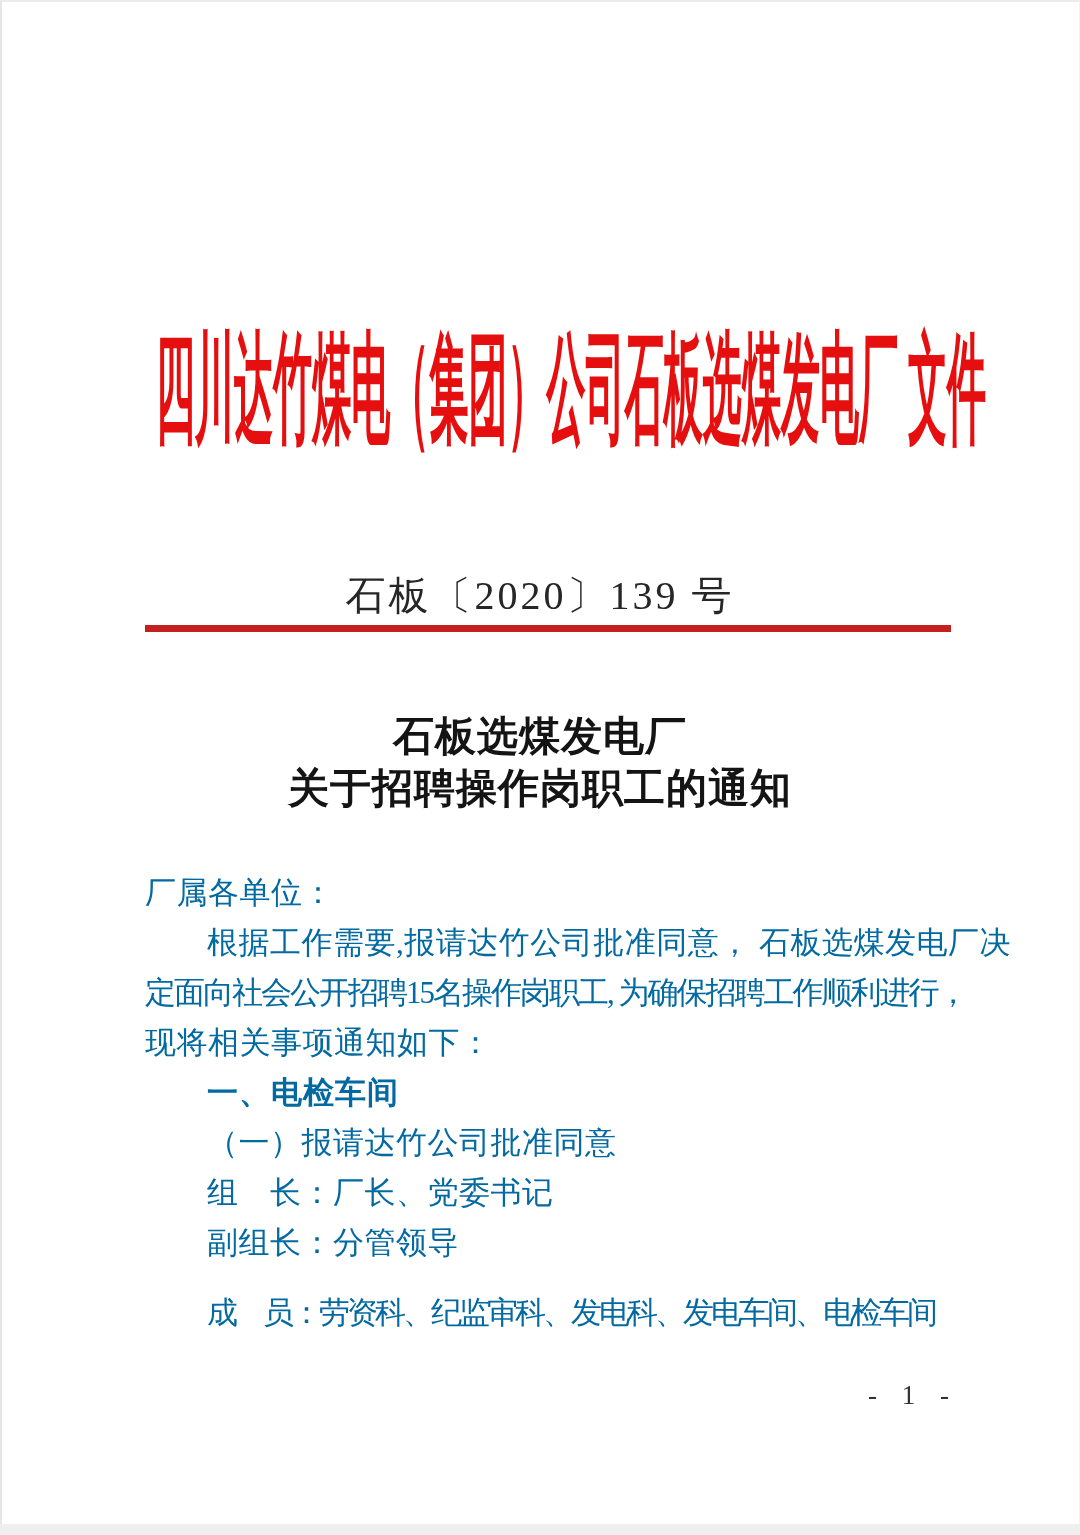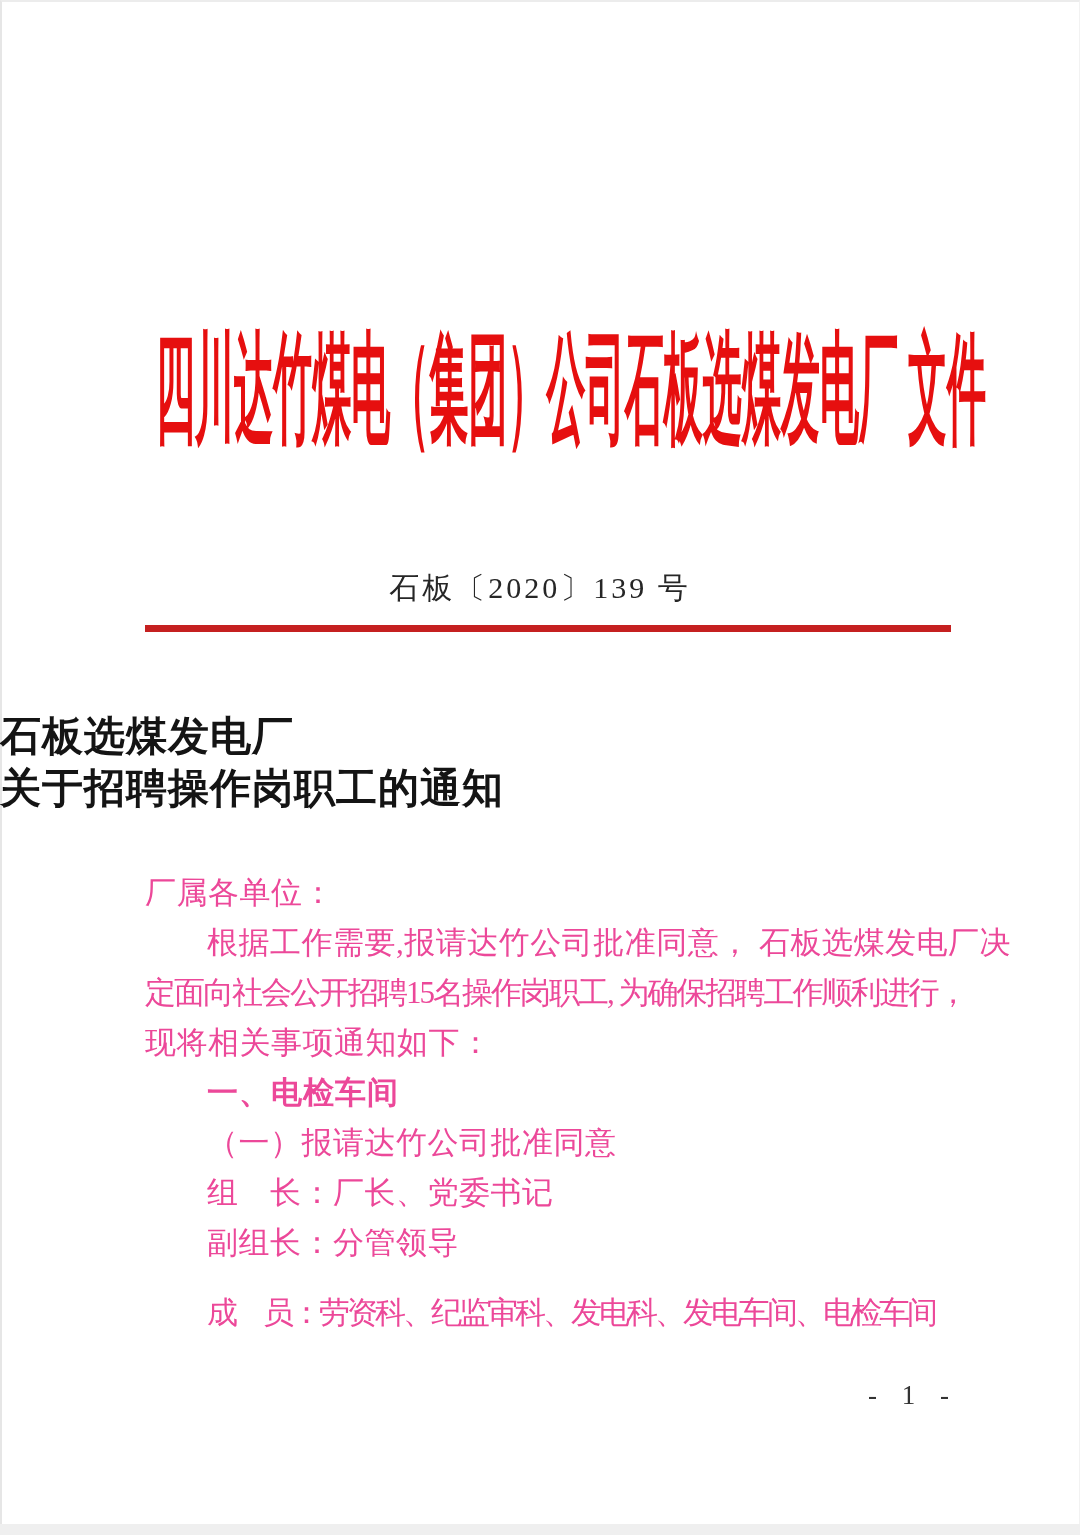--- a/index.html
+++ b/index.html
@@ -56,57 +56,57 @@
     white-space: nowrap;
   }
 
   
   .doc-number {
     position: absolute;
     top: 568px;
     left: 0;
     width: 1080px;
     text-align: center;
-    font-size: 30px;
+    font-size: 40px;
     letter-spacing: 3px;
     color: #262626;
   }
 
   
   .red-rule {
     position: absolute;
     top: 625px;
     left: 145px;
     width: 806px;
     height: 7px;
     background: #c52020;
   }
 
   
   .doc-title {
     position: absolute;
     top: 710px;
     left: 0;
     width: 1080px;
-    text-align: left;
+    text-align: center;
     font-weight: bold;
     color: #141414;
     font-size: 41px;
     line-height: 52px;
     letter-spacing: 1px;
   }
 
   
   .doc-body {
     position: absolute;
     top: 868px;
     left: 145px;
     width: 815px;
     font-size: 31px;
-    color: #ec4899;
+    color: #0369a1;
   }
   .body-line {
     height: 50px;
     line-height: 50px;
     white-space: pre;
     letter-spacing: 0.5px;
   }
   .indent { padding-left: 62px; }
   .tight  { letter-spacing: -2px; }
   .tight2 { letter-spacing: -3px; margin-top: 20px; }

